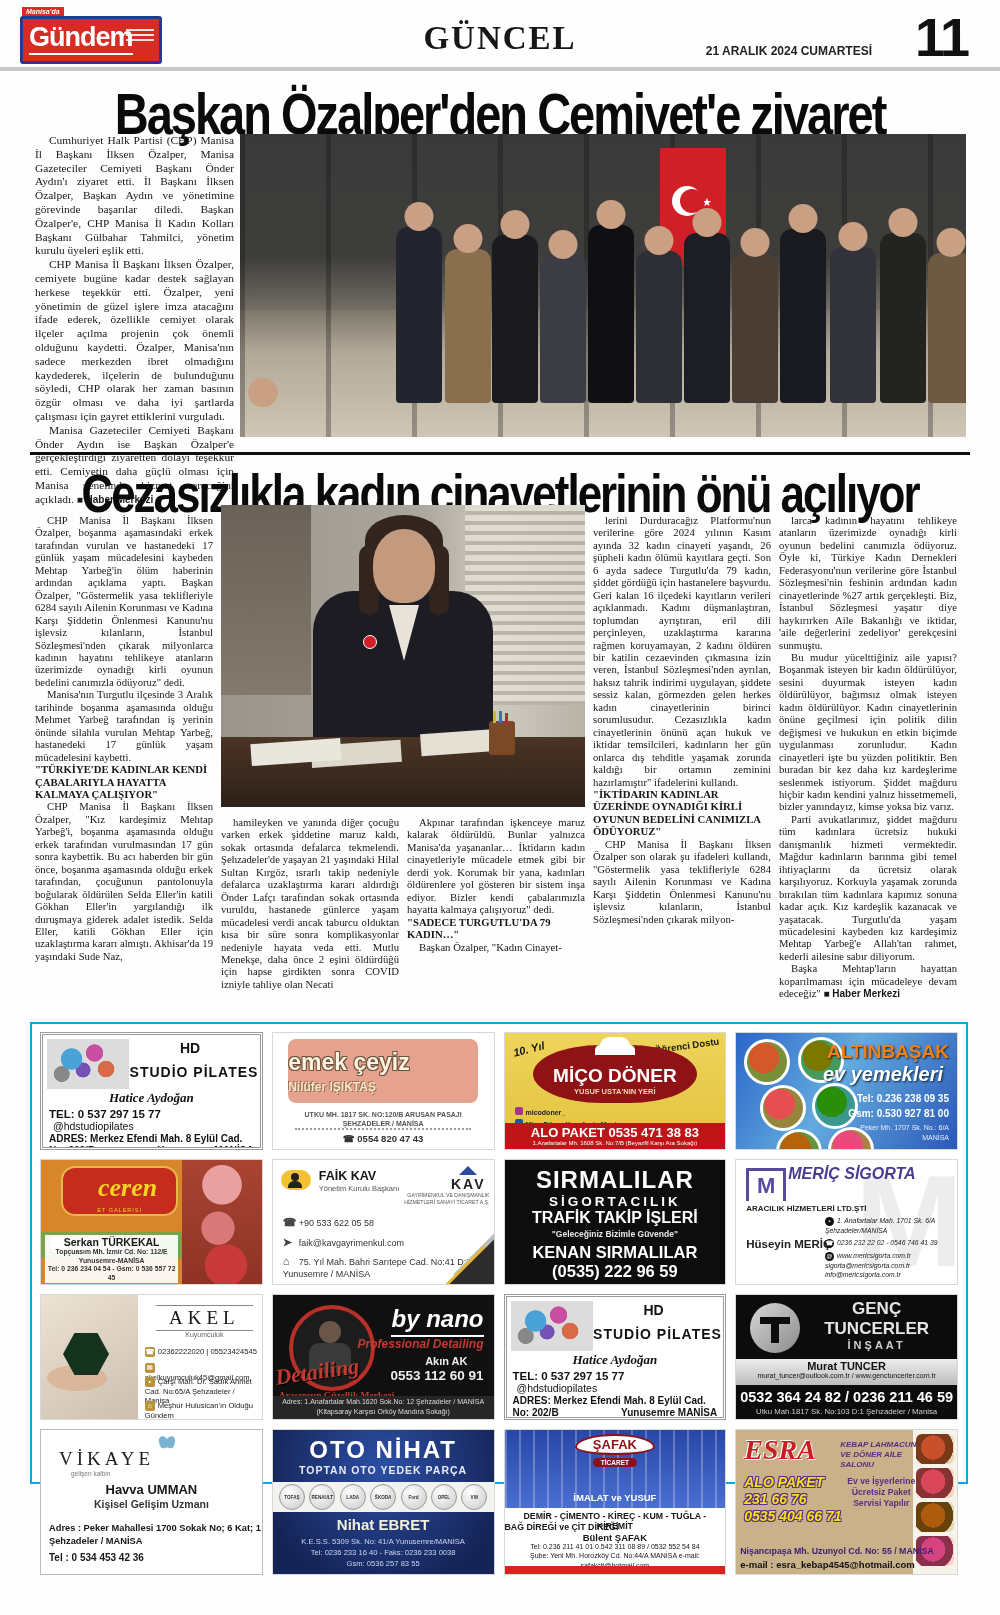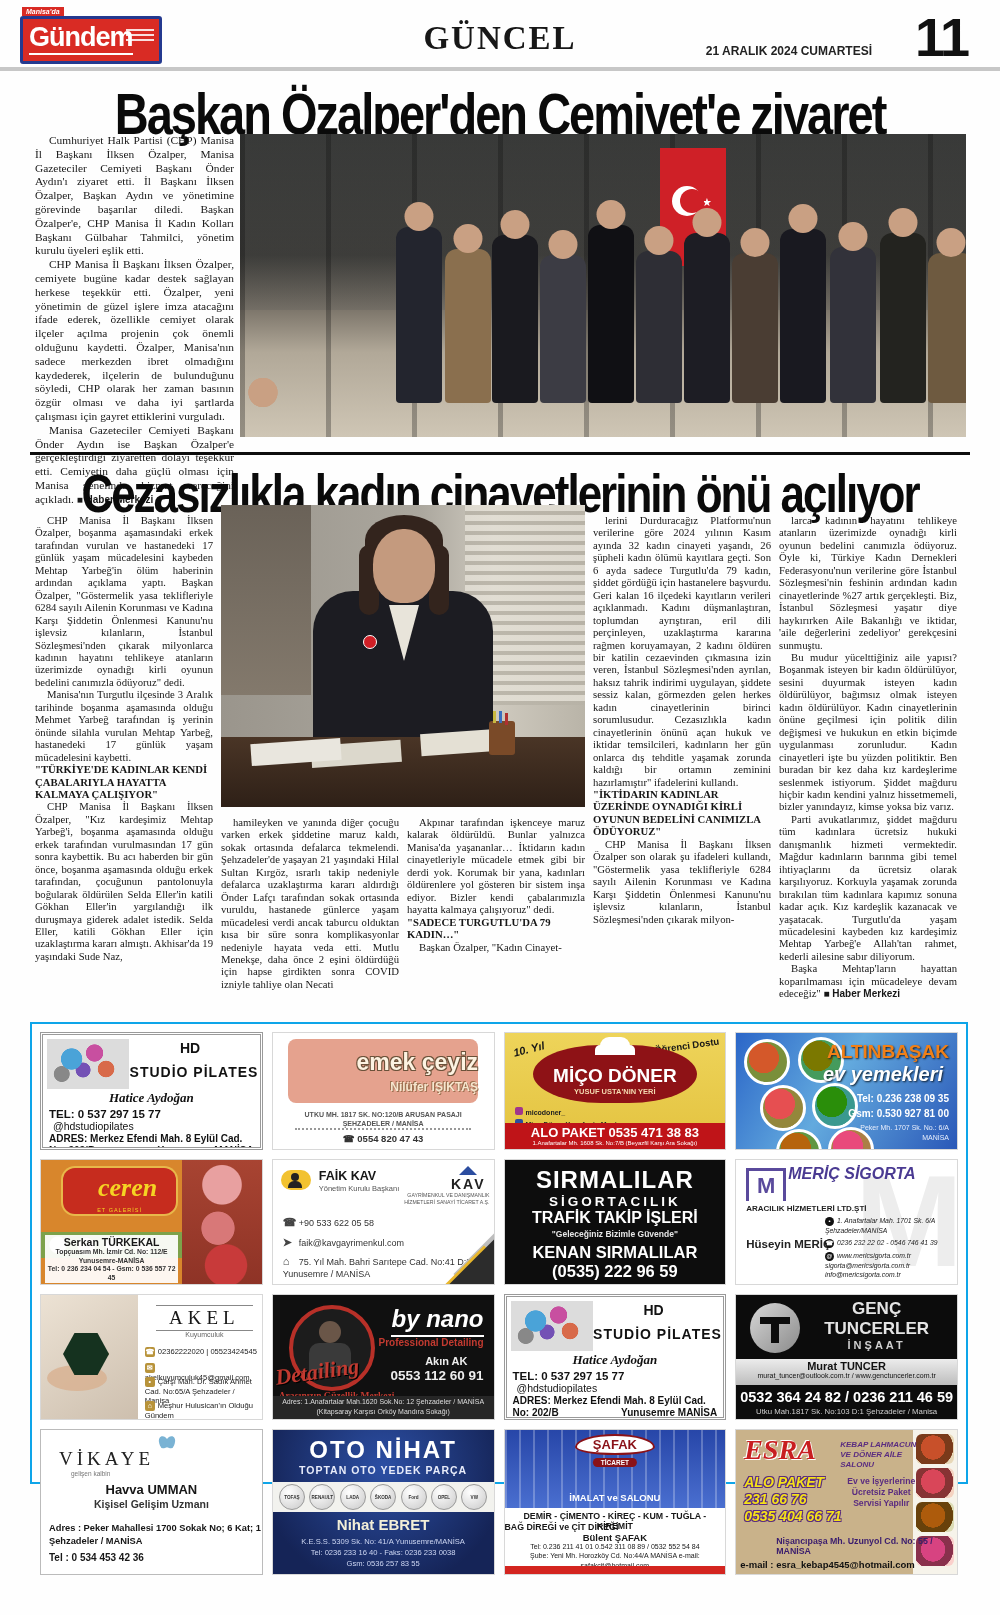--- a/index.html
+++ b/index.html
@@ -98,21 +98,21 @@
       radial-gradient(circle at 72% 60%,#d86a4a 0 12%,transparent 13%),
       radial-gradient(circle at 18% 70%,#888 0 10%,transparent 11%),#dcdcdc;}
   .hd-t1{margin:5px 0 0 92px;font-weight:800;font-size:14px;text-align:center;width:110px;}
   .hd-t2{margin:8px 0 0 86px;font-weight:800;font-size:14px;letter-spacing:1px;width:130px;text-align:center;}
   .hd-name{margin-top:10px;text-align:center;font-family:"Liberation Serif",serif;font-style:italic;font-weight:700;font-size:13px;}
   .hd-line{margin:2px 0 0 6px;font-weight:800;font-size:11.5px;}
   .hd-soc{margin:0 0 0 10px;font-size:10.5px;}
   .hd-adr{margin:1px 0 0 6px;font-size:10px;font-weight:700;}
   .hd-last{display:flex;justify-content:space-between;margin:1px 6px 0 6px;font-size:10px;font-weight:700;}
   
-  .emek-box{position:absolute;left:7%;top:5%;width:86%;height:55%;background:#e5a28e;border-radius:8px;text-align:right;}
+  .emek-box{position:absolute;left:7%;top:5%;width:86%;height:55%;background:#e5a28e;border-radius:8px;text-align:left;}
   .emek-title{margin-top:10px;font-weight:800;font-size:23px;color:#fdf3e2;
       text-shadow:1px 1px 0 #6b523a,-1px -1px 0 #6b523a,1px -1px 0 #6b523a,-1px 1px 0 #6b523a;}
   .emek-name{margin-top:4px;font-weight:800;font-size:12px;color:#f6e7cf;
       text-shadow:1px 1px 0 #9c7050,-1px -1px 0 #9c7050;}
   .emek-adr{position:absolute;left:0;right:0;top:66%;font-size:7px;font-weight:700;color:#555;line-height:1.3;}
   .emek-dots{position:absolute;left:10%;right:10%;top:82%;border-top:2px dotted #999;}
   .emek-tel{position:absolute;left:0;right:0;top:86%;font-size:9.5px;font-weight:800;color:#333;}
   
   .ad-mico{background:linear-gradient(180deg,#eed45a,#e3c23f);}
   .mico-yil{position:absolute;left:8px;top:10px;transform:rotate(-14deg);font-style:italic;font-weight:800;font-size:11px;}
@@ -207,21 +207,21 @@
   .ak-r1{top:52px;} .ak-r2{top:68px;} .ak-r3{top:82px;} .ak-r4{top:106px;}
   
   .ad-bn{background:#101010;color:#eee;}
   .bn-circ{position:absolute;left:16px;top:10px;width:78px;height:78px;border:4px solid #b83028;border-radius:50%;background:#1c1c1c;}
   .bn-circ::before{content:"";position:absolute;left:26px;top:12px;width:22px;height:22px;border-radius:50%;background:#6a5648;}
   .bn-circ::after{content:"";position:absolute;left:16px;top:34px;width:42px;height:30px;border-radius:10px 10px 0 0;background:#3a3a3a;}
   .bn-script{position:absolute;left:2px;top:64px;font-family:"Liberation Serif",serif;font-style:italic;font-weight:700;
       font-size:22px;color:#c23a30;transform:rotate(-8deg);text-shadow:1px 1px 0 #000;}
   .bn-title{position:absolute;right:10px;top:10px;font-style:italic;font-weight:800;font-size:24px;color:#fff;
       border-bottom:2px solid #fff;padding-bottom:2px;}
-  .bn-sub{position:absolute;right:10px;top:42px;font-weight:700;font-size:10px;color:#c23a30;}
+  .bn-sub{position:absolute;right:10px;top:42px;font-style:italic;font-weight:700;font-size:12px;color:#c23a30;}
   .bn-name{position:absolute;right:26px;top:60px;font-weight:800;font-size:11px;}
   .bn-tel{position:absolute;right:10px;top:73px;font-weight:800;font-size:13.5px;}
   .bn-slogan{position:absolute;left:6px;top:96px;font-family:"Liberation Serif",serif;font-weight:800;font-size:9.5px;color:#c23a30;}
   .bn-band{position:absolute;left:0;right:0;bottom:0;height:22px;background:#262626;color:#ddd;font-size:7px;
       text-align:center;line-height:1.45;padding-top:1px;}
   
   .ad-gt{background:#0c0c0c;color:#ddd;text-align:center;}
   .gt-circ{position:absolute;left:14px;top:8px;width:50px;height:50px;border-radius:50%;
       background:linear-gradient(135deg,#d8d8d8,#8a8a8a);}
   .gt-circ::before{content:"";position:absolute;left:10px;top:14px;width:30px;height:7px;background:#0c0c0c;}
@@ -273,21 +273,21 @@
   .esra-strip{position:absolute;right:0;top:0;width:44px;height:100%;background:#f6f3ea;}
   .esra-food{position:absolute;right:3px;width:38px;height:30px;border-radius:6px;
       background:radial-gradient(circle at 45% 45%,#c8502a 0 45%,#7a3a1a 46% 75%,#e8d8b8 76%);}
   .ef1{top:4px;} .ef2{top:38px;filter:hue-rotate(-25deg);} .ef3{top:72px;filter:hue-rotate(20deg);} .ef4{top:106px;filter:hue-rotate(-45deg);}
   .esra-title{position:absolute;left:8px;top:4px;font-family:"Liberation Serif",serif;font-style:italic;font-weight:800;
       font-size:28px;color:#c81e20;text-shadow:1px 1px 0 #fff,-1px -1px 0 #fff;}
   .esra-sub{position:absolute;left:104px;top:10px;width:80px;font-style:italic;font-weight:800;font-size:8px;color:#5a2c80;line-height:1.25;}
   .esra-alo{position:absolute;left:8px;top:44px;font-style:italic;font-weight:800;font-size:14px;color:#f5e11a;
       text-shadow:1px 1px 0 #5a2c80,-1px -1px 0 #5a2c80,1px -1px 0 #5a2c80,-1px 1px 0 #5a2c80;line-height:1.2;}
   .esra-note{position:absolute;left:104px;top:46px;width:82px;font-weight:800;font-size:8.6px;color:#5a2c80;text-align:center;line-height:1.3;}
-  .esra-adr{position:absolute;left:4px;bottom:18px;font-weight:800;font-size:8.8px;color:#3a1c6e;margin-left:36px;}
+  .esra-adr{position:absolute;left:4px;bottom:18px;font-weight:800;font-size:8.8px;color:#3a1c6e;}
   .esra-mail{position:absolute;left:4px;bottom:4px;font-weight:800;font-size:9.5px;color:#111;}
 </style>
 </head>
 <body>
 
 <div class="page">
 
   <div>
     <div class="logo">
       <span class="logo-tag">Manisa'da</span>
@@ -561,21 +561,21 @@
       </div>
       <div class="oto-name">Nihat EBRET</div>
       <div class="oto-adr"><span>K.E.S.S. 5309 Sk. No: 41/A  Yunusemre/MANİSA</span><br><span>Tel: 0236 233 16 40  -  Faks: 0236 233 0038</span><br><span>Gsm: 0536 257 83 55</span></div>
     </div>
 
     <div class="ad">
       <div class="sf-img">
         <div class="sf-gates"></div>
         <div class="sf-logo">ŞAFAK</div>
         <div class="sf-tic">TİCARET</div>
-        <div class="sf-montaj">İMALAT ve SALONU</div>
+        <div class="sf-montaj">İMALAT ve YUSUF</div>
       </div>
       <div class="sf-l1">DEMİR - ÇİMENTO - KİREÇ - KUM - TUĞLA - KİREMİT</div>
       <div class="sf-l2">BAĞ DİREĞİ ve ÇİT DİREĞİ</div>
       <div class="sf-name">Bülent ŞAFAK</div>
       <div class="sf-tel"><span>Tel: 0.236 211 41 01 0.542 311 08 89  /  0532 552 54 84</span><br><span>Şube: Yeni Mh. Horozköy Cd. No:44/A MANİSA  e-mail: safakcit@hotmail.com</span></div>
       <div class="sf-bar"></div>
     </div>
 
     <div class="ad ad-esra">
       <div class="esra-strip"></div>

